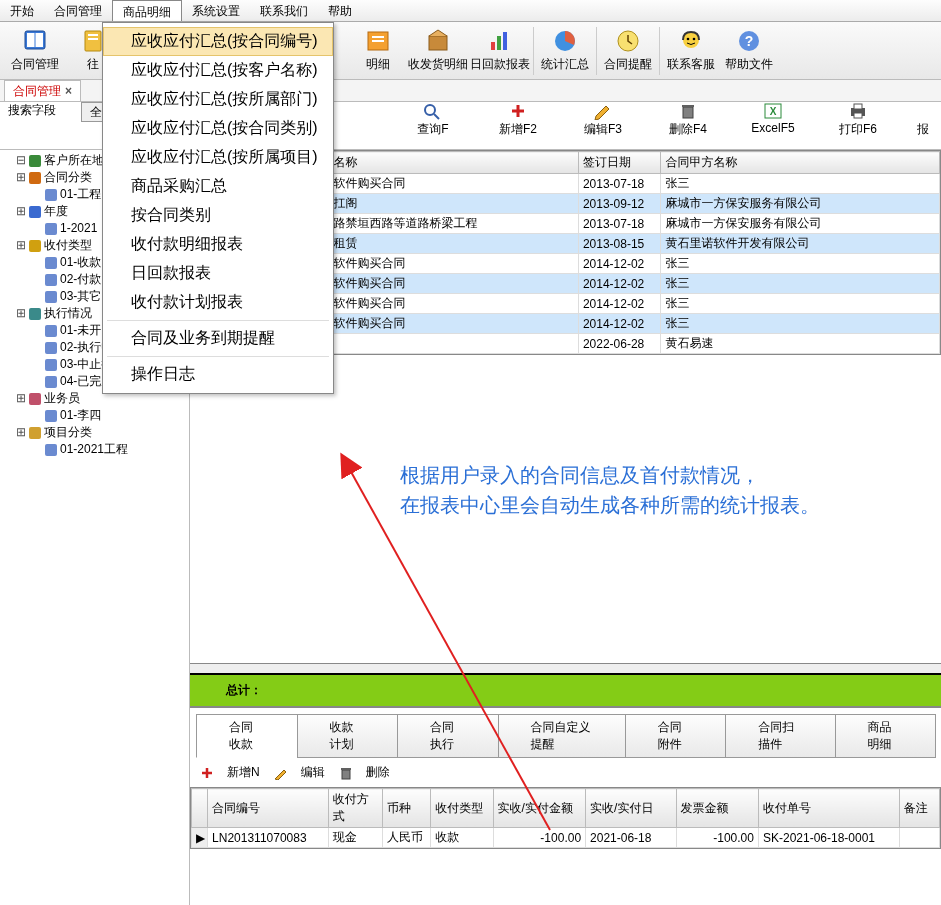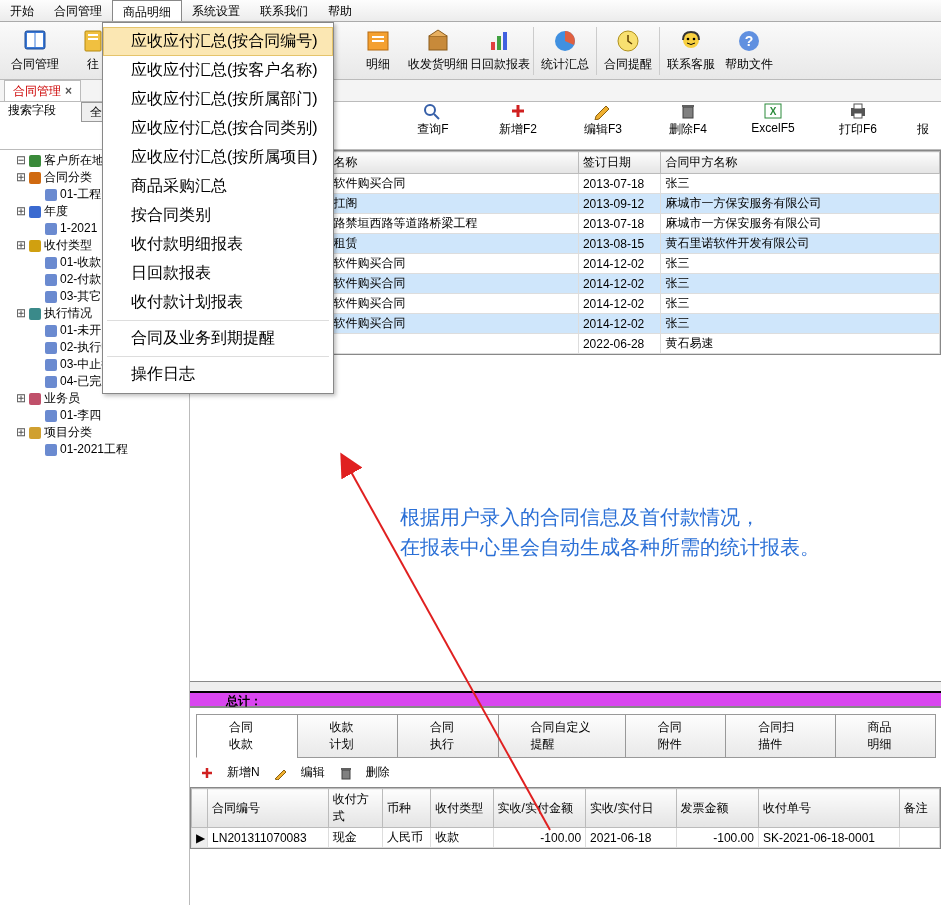--- a/index.html
+++ b/index.html
@@ -45,24 +45,24 @@
 .right-panel { flex: 1; display: flex; flex-direction: column; overflow: hidden; position: relative; }
 
 
 .tbl-wrap { border: 1px solid #888; margin: 0; background: #fff; }
 .tbl { width: 100%; border-collapse: collapse; font-size: 12px; table-layout: fixed; }
 .tbl th { background: linear-gradient(#fdfdfd,#e4e4e4); border: 1px solid #bbb; padding: 2px 4px; text-align: left; font-weight: normal; height: 19px; }
 .tbl td { border: 1px solid #ddd; padding: 1px 4px; height: 17px; overflow: hidden; white-space: nowrap; }
 .tbl td.link { color: #0044cc; text-decoration: underline; }
 .tbl tr.sel td { background: #cfe6fb; }
 
-.big-text { color: #2a6fd6; font-size: 20px; line-height: 30px; position: absolute; left: 210px; top: 310px; margin-top: 42px; }
-
-
-.sumrow { display: flex; align-items: flex-start; height: 16px; border-top: 2px solid #000; border-bottom: 1px solid #888; background: #d946ef; font-size: 12px; padding-left: 36px; margin-top: auto; }
+.big-text { color: #2a6fd6; font-size: 20px; line-height: 30px; position: absolute; left: 210px; top: 310px; }
+
+
+.sumrow { display: flex; align-items: center; height: 34px; border-top: 2px solid #000; border-bottom: 1px solid #888; background: #84cc16; font-size: 12px; padding-left: 36px; margin-top: auto; }
 .sumrow .lbl { font-weight: bold; }
 
 
 .bottom-area { border-top: 1px solid #888; }
 .btabs { display: flex; padding: 6px 6px 0 6px; gap: 0; }
 .btab { padding: 4px 32px; border: 1px solid #999; background: linear-gradient(#fdfdfd,#e9e9e9); font-size: 12px; margin-right: -1px; cursor: default; }
 .btab.active { background: #fff; border-bottom: 1px solid #fff; }
 .baction { display: flex; gap: 14px; padding: 6px 10px; font-size: 12px; }
 .baction .ba { display: flex; align-items: center; gap: 13px; }
 .btbl-wrap { border: 1px solid #888; margin: 0 0 0 0; }

